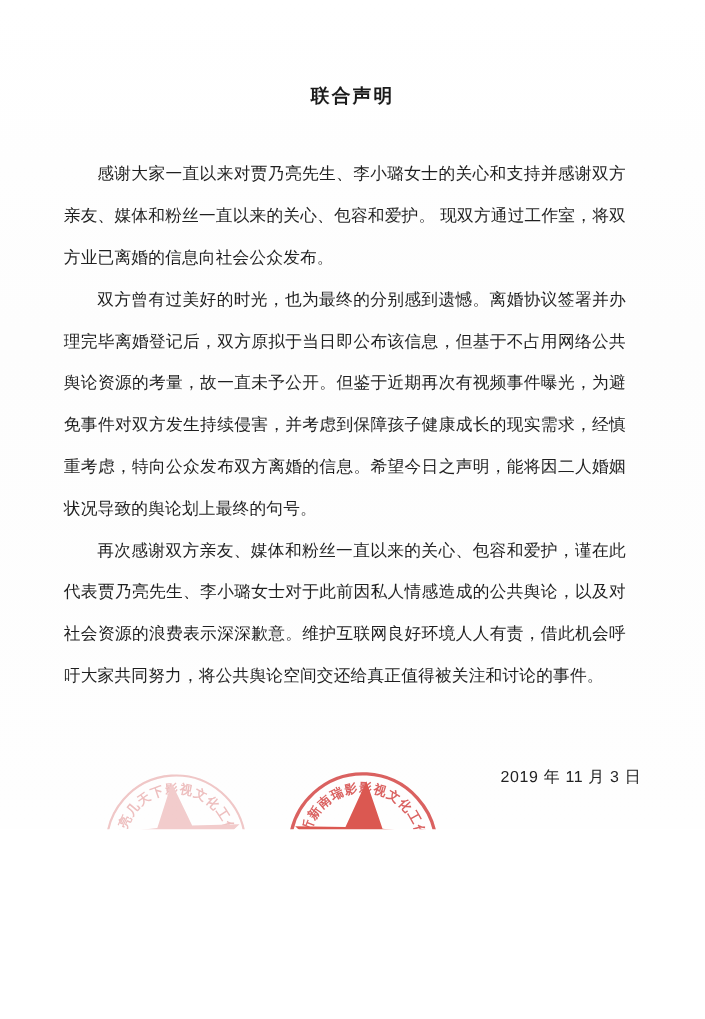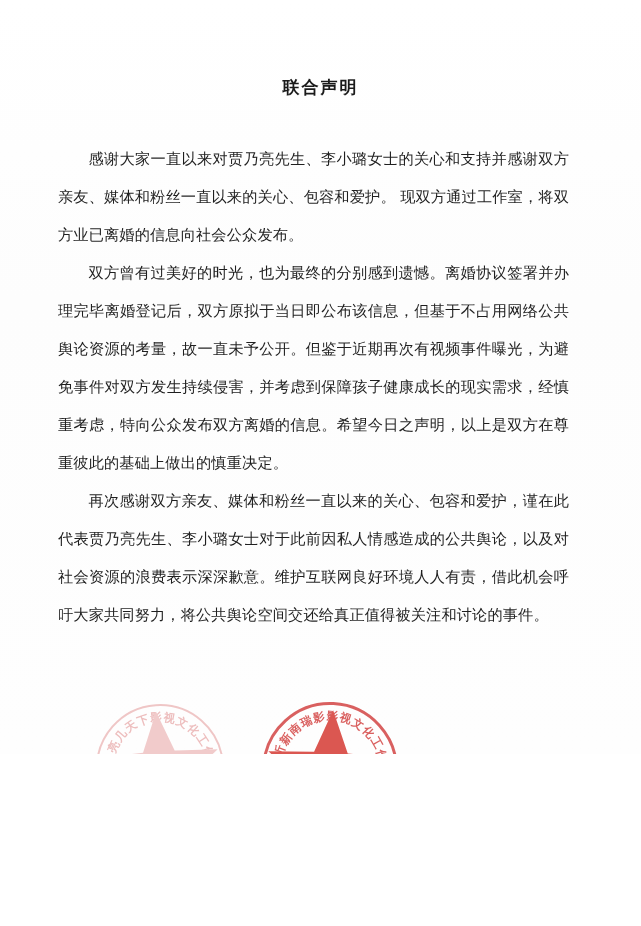--- a/index.html
+++ b/index.html
@@ -130,24 +130,25 @@
 </style>
 </head>
 <body>
 
 <div id="page">
 
   <div class="doc-title">联合声明</div>
 
   <div class="body-text">
     <p>感谢大家一直以来对贾乃亮先生、李小璐女士的关心和支持并感谢双方亲友、媒体和粉丝一直以来的关心、包容和爱护。 现双方通过工作室，将双方业已离婚的信息向社会公众发布。</p>
-    <p>双方曾有过美好的时光，也为最终的分别感到遗憾。离婚协议签署并办理完毕离婚登记后，双方原拟于当日即公布该信息，但基于不占用网络公共舆论资源的考量，故一直未予公开。但鉴于近期再次有视频事件曝光，为避免事件对双方发生持续侵害，并考虑到保障孩子健康成长的现实需求，经慎重考虑，特向公众发布双方离婚的信息。希望今日之声明，以上是双方在尊重彼此的基础上做出的慎重决定。</p>
+    <p>双方曾有过美好的时光，也为最终的分别感到遗憾。离婚协议签署并办理完毕离婚登记后，双方原拟于当日即公布该信息，但基于不占用网络公共舆论资源的考量，故一直未予公开。但鉴于近期再次有视频事件曝光，为避免事件对双方发生持续侵害，并考虑到保障孩子健康成长的现实需求，经慎重考虑，特向公众发布双方离婚的信息。希望今日之声明，能将因二人婚姻状况导致的舆论划上最终的句号。</p>
     <p>再次感谢双方亲友、媒体和粉丝一直以来的关心、包容和爱护，谨在此代表贾乃亮先生、李小璐女士对于此前因私人情感造成的公共舆论，以及对社会资源的浪费表示深深歉意。维护互联网良好环境人人有责，借此机会呼吁大家共同努力，将公共舆论空间交还给真正值得被关注和讨论的事件。</p>
   </div>
 
+  <div class="sign-date">2019 年 11 月 3 日</div>
 
   <div class="seal" id="seal-left">
     <div class="seal-ring"></div>
     <svg viewBox="0 0 128 128">
       <defs>
         <path id="arcL" d="M 17,64 A 47,47 0 1 1 111,64" fill="none"></path>
         <path id="arcLB" d="M 24,64 A 40,40 0 0 0 104,64" fill="none"></path>
       </defs>
       <text class="seal-text" fill="#e08b8b">
         <textPath href="#arcL" startOffset="50%" text-anchor="middle">临沂亮几天下影视文化工作室</textPath>

